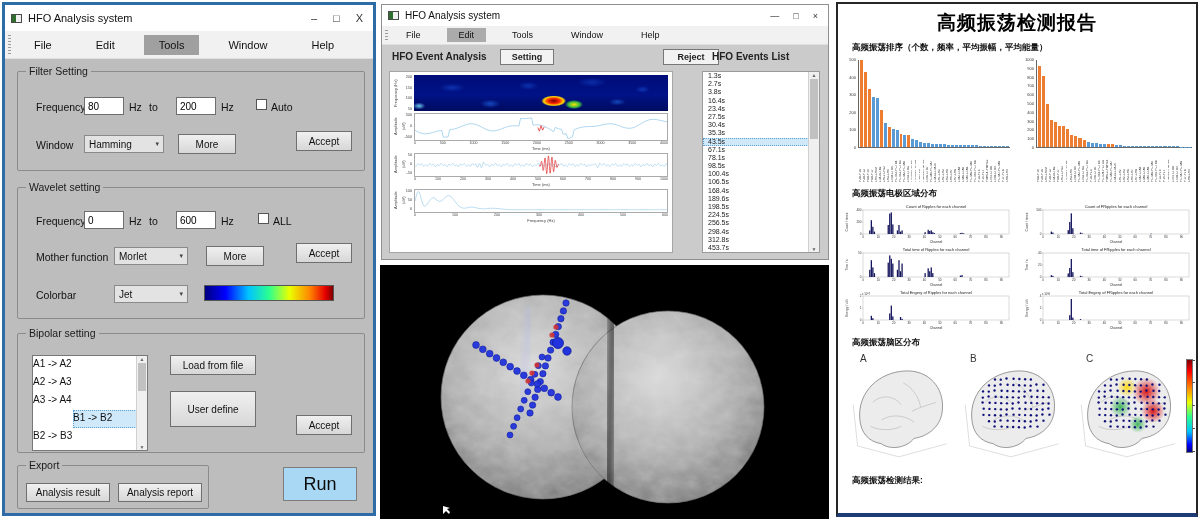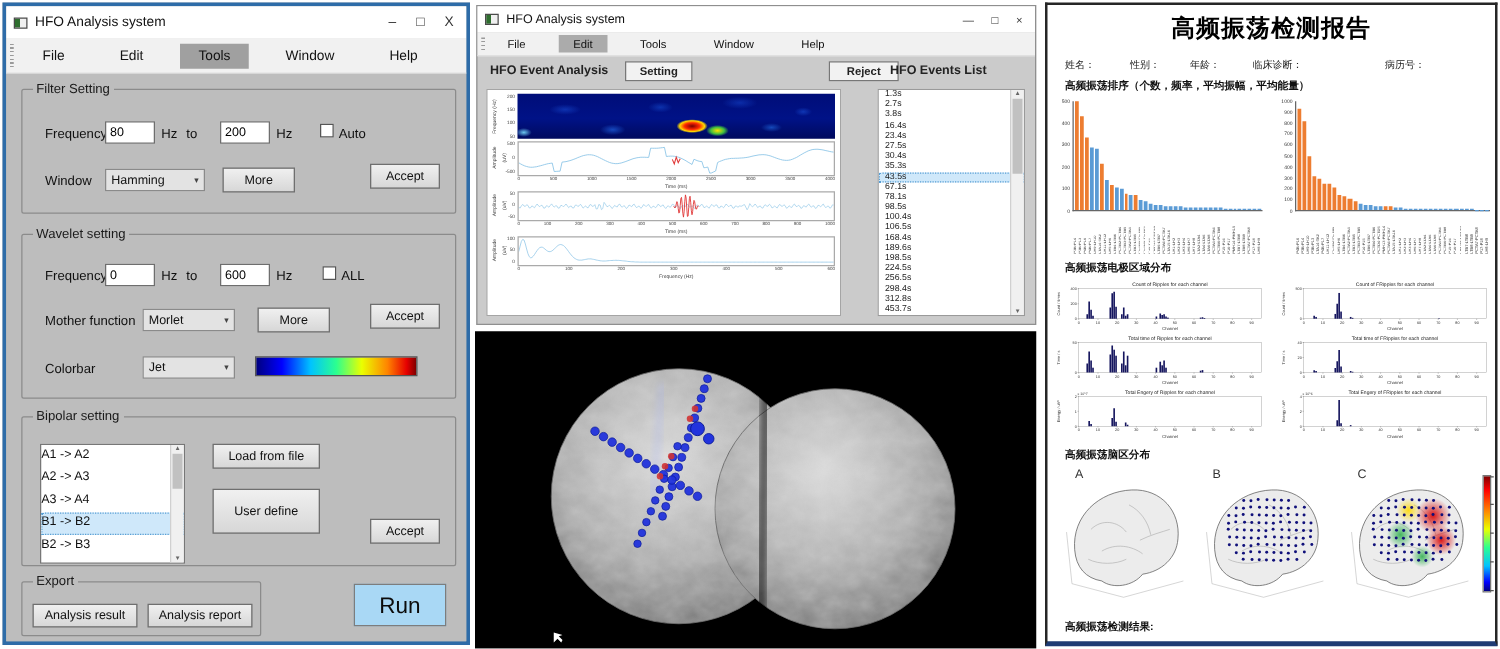--- a/index.html
+++ b/index.html
@@ -31,21 +31,21 @@
        font-size:10px;color:#111;display:flex;align-items:center;justify-content:center;
        box-sizing:border-box;cursor:default;}
   .selbox{position:absolute;height:18px;background:#e3e3e3;border:1px solid #8a8a8a;
        font-size:10px;color:#111;display:flex;align-items:center;padding:0 4px;box-sizing:border-box;}
   .selbox .ar{margin-left:auto;font-size:7px;color:#444;}
   .cbx{position:absolute;width:11px;height:11px;background:#fff;border:1px solid #555;box-sizing:border-box;}
   .jetbar{position:absolute;height:14px;border:1px solid #555;
      background:linear-gradient(90deg,#00007f,#0000ff 16%,#00c3ff 34%,#2bff90 50%,#eaff00 66%,#ff8400 82%,#e60000 94%,#7f0000);}
   .listbox{position:absolute;background:#fff;border:1px solid #777;box-sizing:border-box;overflow:hidden;}
   .listbox .li{font-size:10px;color:#111;padding:2px 0;height:14px;}
-  .listbox .li.sel{background:#cfe8fa;outline:1px dotted #5a9fd4;outline-offset:-1px;}
+  .listbox .li.sel{background:#cfe8fa;outline:1px dotted #5a9fd4;outline-offset:-1px;margin-left:40px;}
   .sbar{position:absolute;top:0;bottom:0;right:0;width:10px;background:#f0f0f0;border-left:1px solid #d0d0d0;
         display:flex;flex-direction:column;align-items:center;font-size:5px;color:#666;}
   .sbar .thumb{width:8px;background:#c1c1c1;margin:1px 0;}
   .runbtn{position:absolute;background:#a9d8f5;border:1px solid #7d7d7d;color:#0b0b0b;
       font-size:18px;display:flex;align-items:center;justify-content:center;}
   
   .mw{position:absolute;left:381px;top:4px;width:448px;height:256px;box-sizing:border-box;
       border:1px solid #8f8f8f;background:#cbcbcb;}
   .mw .titlebar{height:21px;}
   .mw .wtitle{font-size:10px;}
@@ -432,27 +432,20 @@
           <circle cx="152" cy="108" r="2.6" fill="#D03434" opacity="0.9"></circle>
           <circle cx="148" cy="116" r="2.6" fill="#D03434" opacity="0.9"></circle>
           <circle cx="157" cy="100" r="2.6" fill="#D03434" opacity="0.9"></circle>
         </g>
       <polygon points="63,241 63,249 66,246 69,249 70,247 67,244 70,243" fill="#fff" data-interactable="false"></polygon>
     </svg>
   </div>
 
   <div class="report" data-interactable="false">
     <div class="rp-title" data-interactable="false">高频振荡检测报告</div>
-    <div class="rp-fields" id="fields-row" data-interactable="false">
-        <span data-interactable="false" style="margin-left: 0px;">姓名：</span>
-        <span data-interactable="false" style="margin-left: 28px;">性别：</span>
-        <span data-interactable="false" style="margin-left: 24px;">年龄：</span>
-        <span data-interactable="false" style="margin-left: 26px;">临床诊断：</span>
-        <span data-interactable="false" style="margin-left: 66px;">病历号：</span>
-      </div>
     <div class="rp-h" data-interactable="false">高频振荡排序（个数，频率，平均振幅，平均能量）</div>
     <div class="rankrow" data-interactable="false">
       <div class="rank-chart" style="left:4px;width:170px;" data-interactable="false">
           <div class="rc-yt" data-interactable="false" style="bottom: 32px;">0</div>
           <div class="rc-yt" data-interactable="false" style="bottom: 49.6px;">100</div>
           <div class="rc-yt" data-interactable="false" style="bottom: 67.2px;">200</div>
           <div class="rc-yt" data-interactable="false" style="bottom: 84.8px;">300</div>
           <div class="rc-yt" data-interactable="false" style="bottom: 102.4px;">400</div>
           <div class="rc-yt" data-interactable="false" style="bottom: 120px;">500</div>
           <div class="rc-plot" data-interactable="false">

